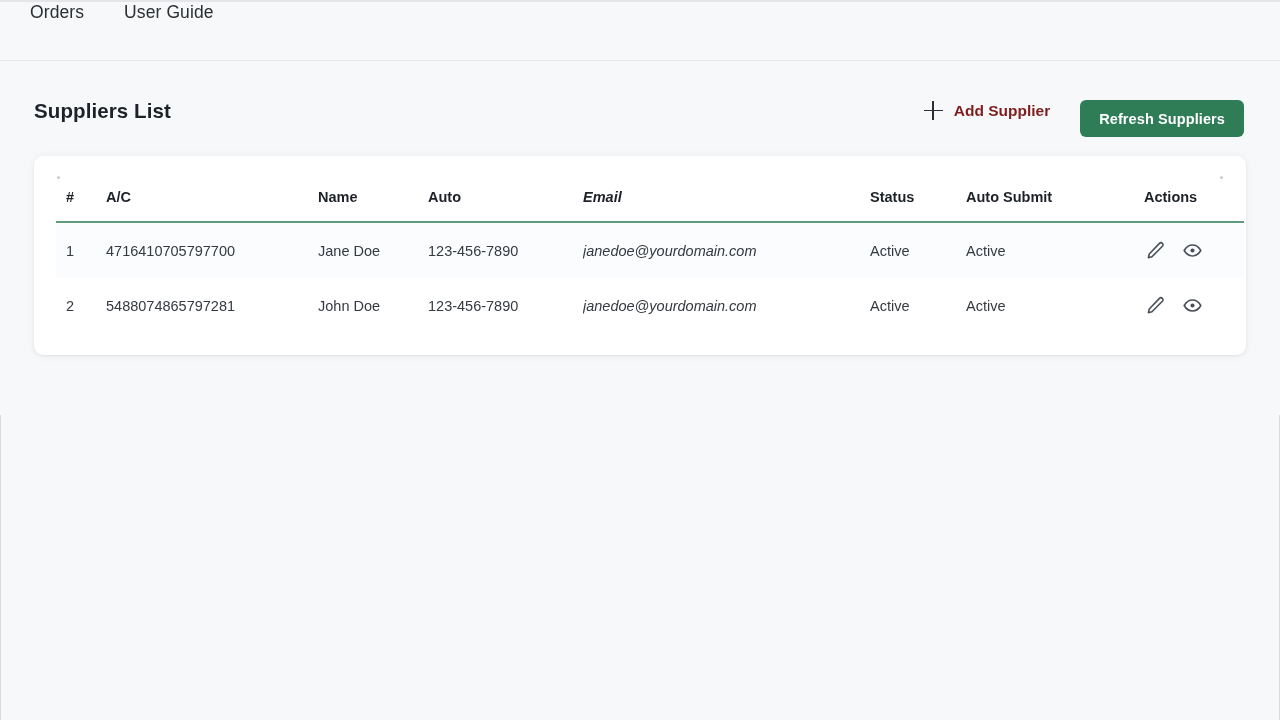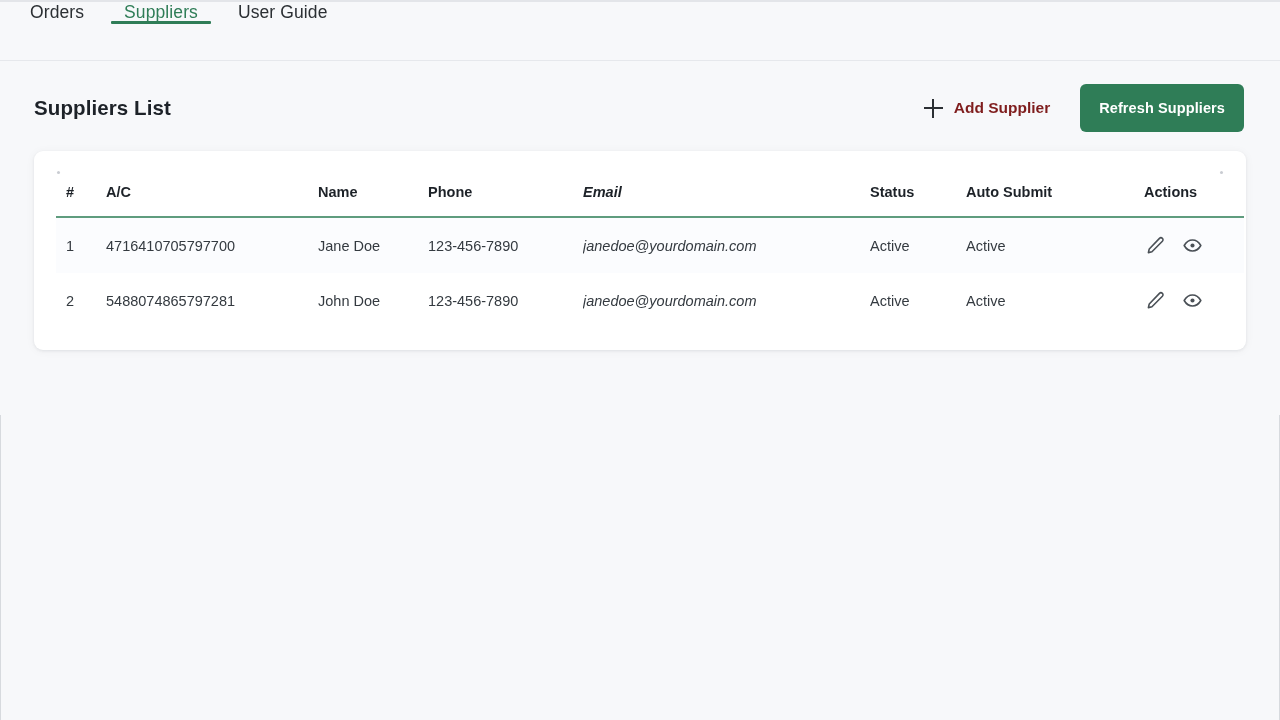--- a/index.html
+++ b/index.html
@@ -106,23 +106,24 @@
   }
   .btn-refresh {
     background: #2f7d57;
     color: #ffffff;
     border: none;
     border-radius: 6px;
     font-family: inherit;
     font-size: 14.5px;
     font-weight: bold;
     padding: 0 19px;
-    height: 48px;
+    height: 37px;
     cursor: pointer;
     letter-spacing: .1px;
+    margin-top: 16px;
   }
 
   
   .card {
     margin: 19px 34px 0 34px;
     background: #ffffff;
     border-radius: 9px;
     box-shadow: 0 1px 3px rgba(16,24,40,0.07), 0 1px 10px rgba(16,24,40,0.05);
     overflow: hidden;
   }
@@ -208,23 +209,20 @@
   .frame-edge.r { right: 0; }
 </style>
 </head>
 <body>
 
 <div class="topline"></div>
 
 <div class="navbar">
   <div class="nav-tab">
     <span>Orders</span>
-  </div>
-  <div class="nav-tab active">
-    <span>Suppliers</span>
   </div>
   <div class="nav-tab">
     <span>User Guide</span>
   </div>
 </div>
 
 <div class="page-head">
   <div class="page-title">Suppliers List</div>
   <div class="head-actions">
     <button class="add-supplier">
@@ -239,21 +237,21 @@
   <div class="card-inner">
     <span class="tick left"></span>
     <span class="tick right"></span>
     <div class="table-wrap">
       <table class="suppliers">
         <thead>
           <tr>
             <th class="col-idx">#</th>
             <th class="col-ac">A/C</th>
             <th class="col-name">Name</th>
-            <th class="col-phone">Phone</th>
+            <th class="col-phone">Auto</th>
             <th class="col-email">Email</th>
             <th class="col-status">Status</th>
             <th class="col-auto">Auto Submit</th>
             <th class="col-act">Actions</th>
           </tr>
         </thead>
         <tbody>
           <tr class="odd">
             <td class="col-idx">1</td>
             <td class="col-ac">4716410705797700</td>

